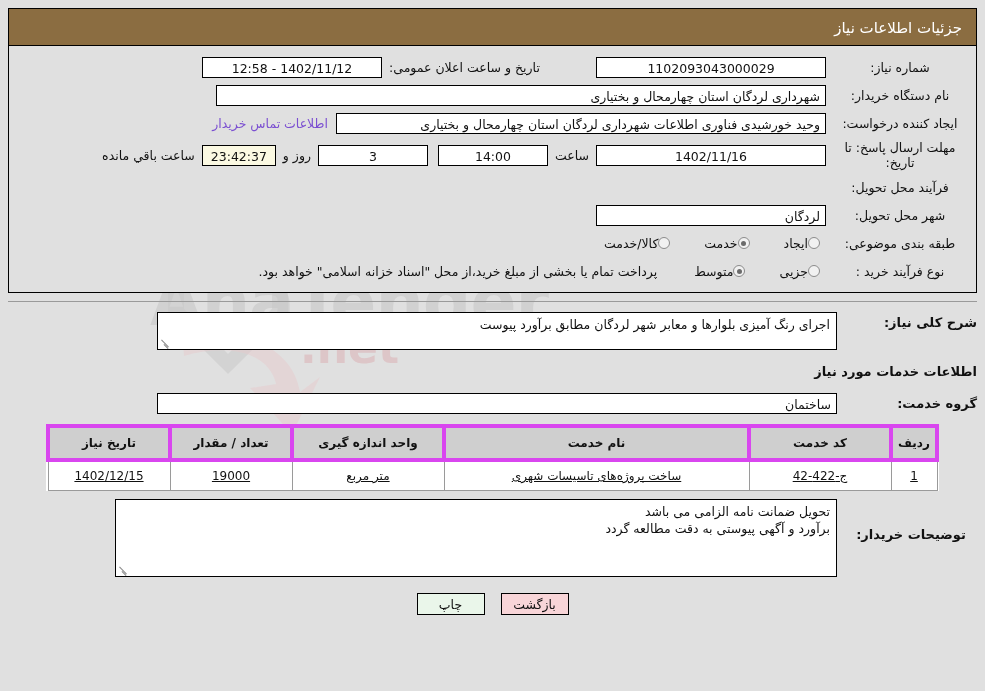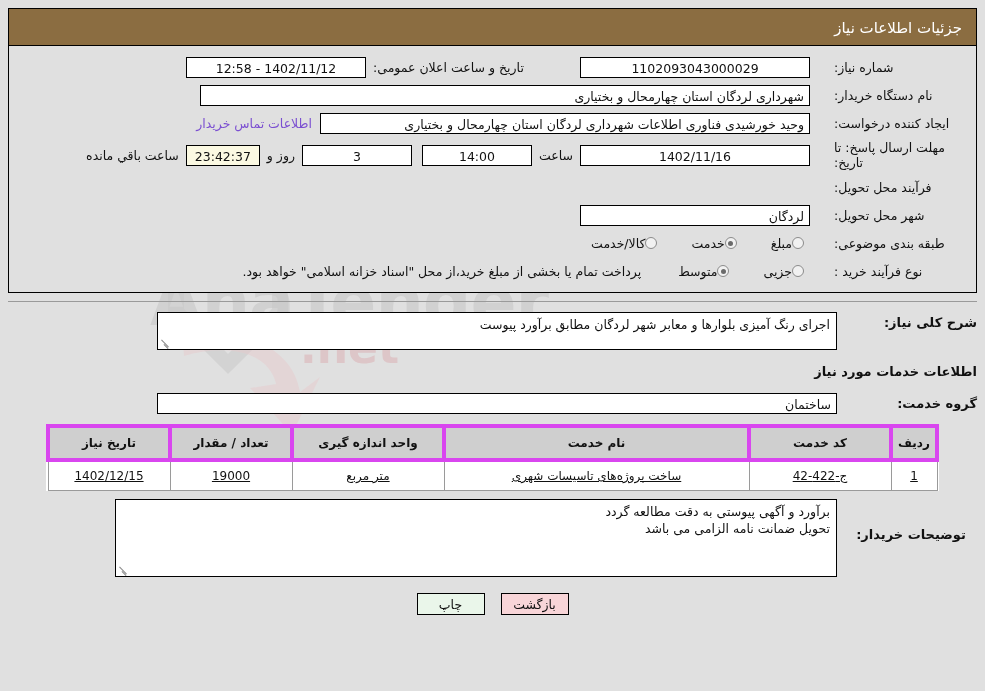--- a/index.html
+++ b/index.html
@@ -113,25 +113,25 @@
   }
 
   .row {
     display: flex;
     align-items: center;
     justify-content: flex-start;
     margin-bottom: 6px;
     min-height: 22px;
   }
   .lbl {
-    text-align: left;
-    font-size: 12.5px;
-    color: #111;
-    white-space: nowrap;
-    padding-left: 24px;
+    text-align: center;
+    font-size: 12.5px;
+    color: #111;
+    white-space: nowrap;
+    padding-left: 8px;
   }
   .lbl-w { width: 132px; flex: none; }
 
   .fld {
     border: 1px solid #000;
     background: #ffffff;
     height: 21px;
     line-height: 21px;
     font-size: 12.5px;
     padding: 0 5px;
@@ -339,21 +339,21 @@
 
     <div class="row">
       <div class="lbl lbl-w">شهر محل تحویل:</div>
       <div class="fld right" style="width:230px">لردگان</div>
     </div>
 
     <div class="row">
       <div class="lbl lbl-w">طبقه بندی موضوعی:</div>
       <div class="radio-grp">
         <span class="radio"></span>
-        <span class="radio-lbl">مبلغ</span>
+        <span class="radio-lbl">ایجاد</span>
       </div>
       <div class="radio-grp" style="margin-right:22px">
         <span class="radio on"></span>
         <span class="radio-lbl">خدمت</span>
       </div>
       <div class="radio-grp" style="margin-right:22px">
         <span class="radio"></span>
         <span class="radio-lbl">کالا/خدمت</span>
       </div>
     </div>
@@ -413,22 +413,22 @@
           <td>19000</td>
           <td>1402/12/15</td>
         </tr>
       </tbody>
     </table>
   </div>
 
   <div class="row" style="align-items:flex-start;margin-top:8px">
     <div class="bold-head lbl-w" style="text-align:center;padding-left:8px;padding-top:28px">توضیحات خریدار:</div>
     <div class="tabox" style="width:722px;height:78px">
+      <div>تحویل ضمانت نامه الزامی می باشد</div>
       <div>برآورد و آگهی پیوستی به دقت مطالعه گردد</div>
-      <div>تحویل ضمانت نامه الزامی می باشد</div>
       <span class="grip"></span>
     </div>
   </div>
 
   <div class="btnbar">
     <div class="btn back">بازگشت</div>
     <div class="btn print">چاپ</div>
   </div>
 
 </div>

